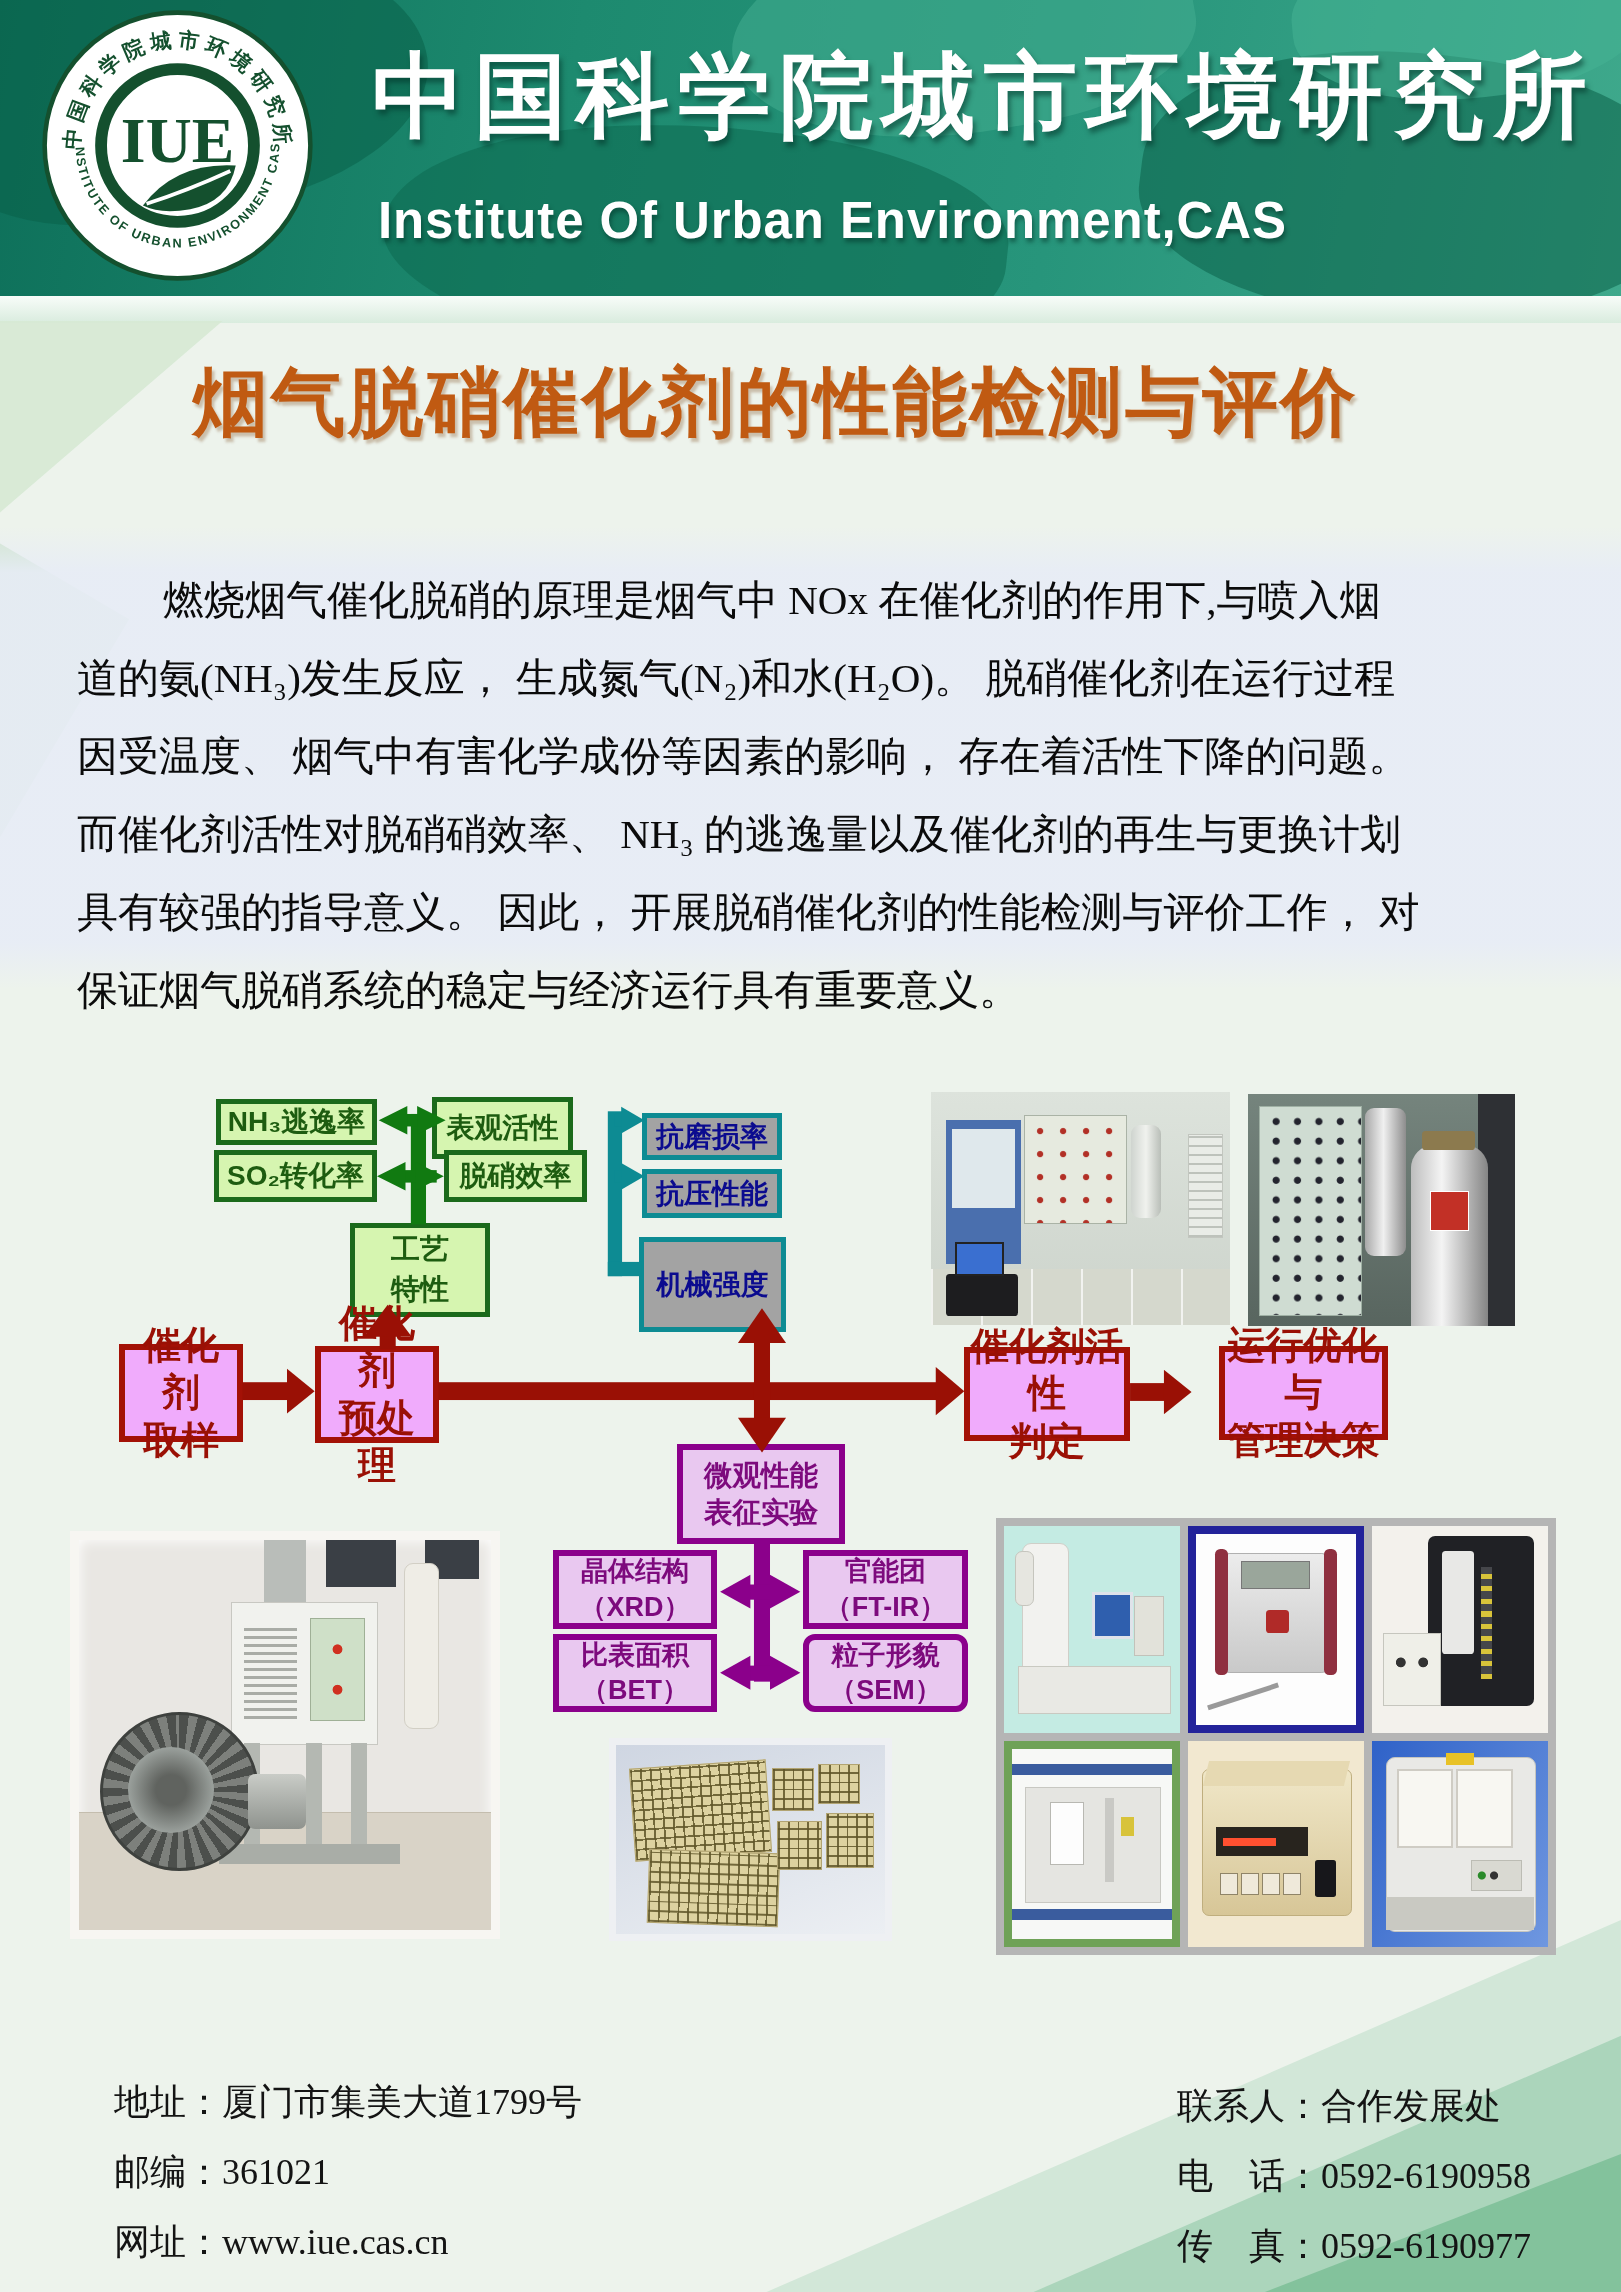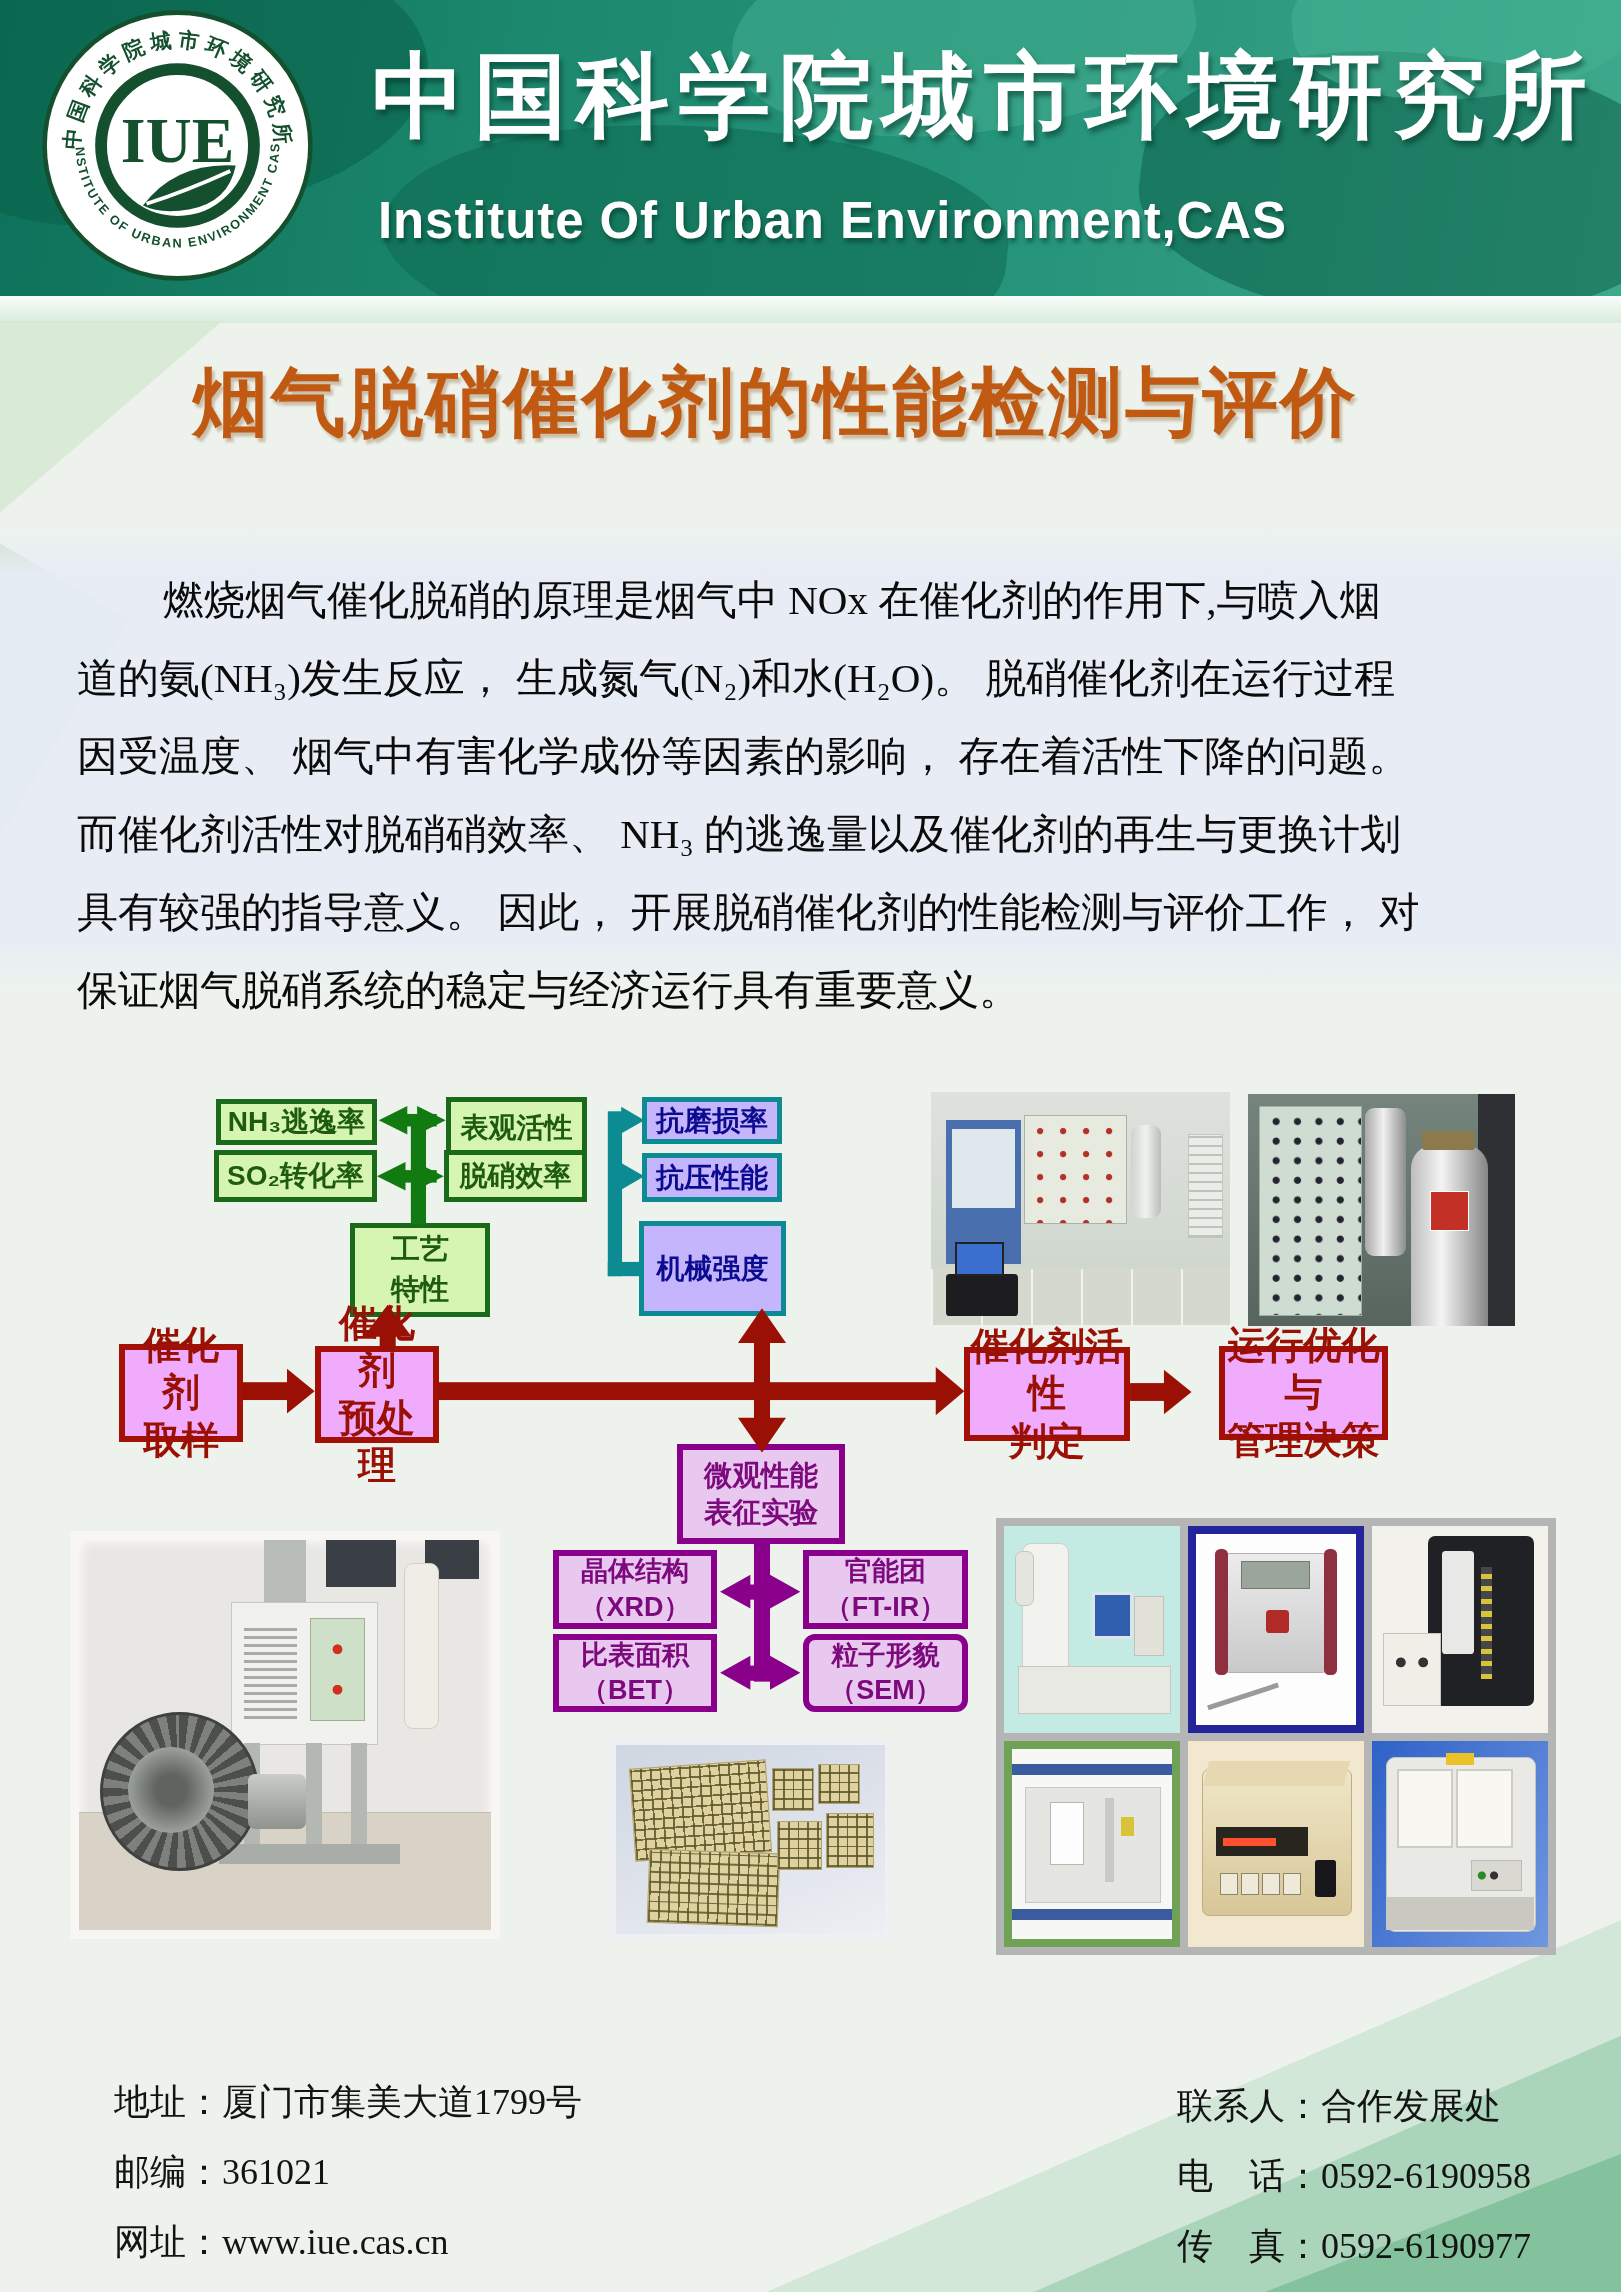--- a/index.html
+++ b/index.html
@@ -25,21 +25,21 @@
           background:linear-gradient(180deg,rgba(231,236,246,0) 0%,rgba(231,236,246,.9) 10%,
           rgba(231,236,246,.9) 90%,rgba(231,236,246,0) 100%);}
   #para{position:absolute;left:77px;top:561px;width:1470px;
           font-family:"Liberation Serif",serif;font-size:41px;line-height:78px;color:#0b0b0b;}
   #para .pline{white-space:nowrap;}
   #para .pline:first-child{text-indent:86px;}
   
   .box{position:absolute;display:flex;flex-direction:column;align-items:center;justify-content:center;
        box-sizing:border-box;text-align:center;font-weight:bold;z-index:4;}
   .bg{border:5.3px solid #1b6a1b;background:#d6f5b0;color:#1d5c10;font-size:28px;}
-  .bt{border:5.3px solid #0d8b93;background:#c4b5fd;color:#0b0b8f;font-size:28px;}
+  .bt{border:5.3px solid #0d8b93;background:#a3a3a3;color:#0b0b8f;font-size:28px;margin-top:16px;}
   .bo{border:6.2px solid #a31106;background:#f0abfc;color:#9a1005;font-size:38px;line-height:1.25;}
   .bp{border:6.2px solid #8b008b;background:#e9c8f0;color:#7d0a7d;font-size:27px;line-height:1.3;}
   #connectors{position:absolute;left:0;top:0;z-index:5;pointer-events:none;}
   
   .photo{position:absolute;overflow:hidden;z-index:1;}
   .hc{position:absolute;background-color:#ddd2a0;border:0.9px solid #b2a472;
       background-image:repeating-linear-gradient(0deg,rgba(95,85,40,.85) 0 1.8px,transparent 1.8px 9.8px),
                        repeating-linear-gradient(90deg,rgba(95,85,40,.85) 0 1.8px,transparent 1.8px 9.8px);}
   #photo-grid{display:grid;grid-template-columns:repeat(3,1fr);grid-template-rows:repeat(2,1fr);
       gap:8px;padding:8px;box-sizing:border-box;background:#b5b5b5;}
@@ -98,21 +98,21 @@
     <div class="pline">具有较强的指导意义。 因此， 开展脱硝催化剂的性能检测与评价工作， 对</div>
     <div class="pline">保证烟气脱硝系统的稳定与经济运行具有重要意义。</div>
   </div>
 
   <div class="box bg" style="left:216px;top:1099px;width:161px;height:46px;">
       <span>NH₃逃逸率</span>
     </div>
   <div class="box bg" style="left:214px;top:1150px;width:163px;height:52px;">
       <span>SO₂转化率</span>
     </div>
-  <div class="box bg" style="left:446px;top:1097px;width:141px;height:62px;">
+  <div class="box bg" style="left:432px;top:1097px;width:141px;height:62px;">
       <span>表观活性</span>
     </div>
   <div class="box bg" style="left:444px;top:1150px;width:143px;height:52px;">
       <span>脱硝效率</span>
     </div>
   <div class="box bg" style="left:350px;top:1223px;width:140px;height:94px;font-size:29px;">
     <span>工艺</span>
     <span>特性</span>
   </div>
 

